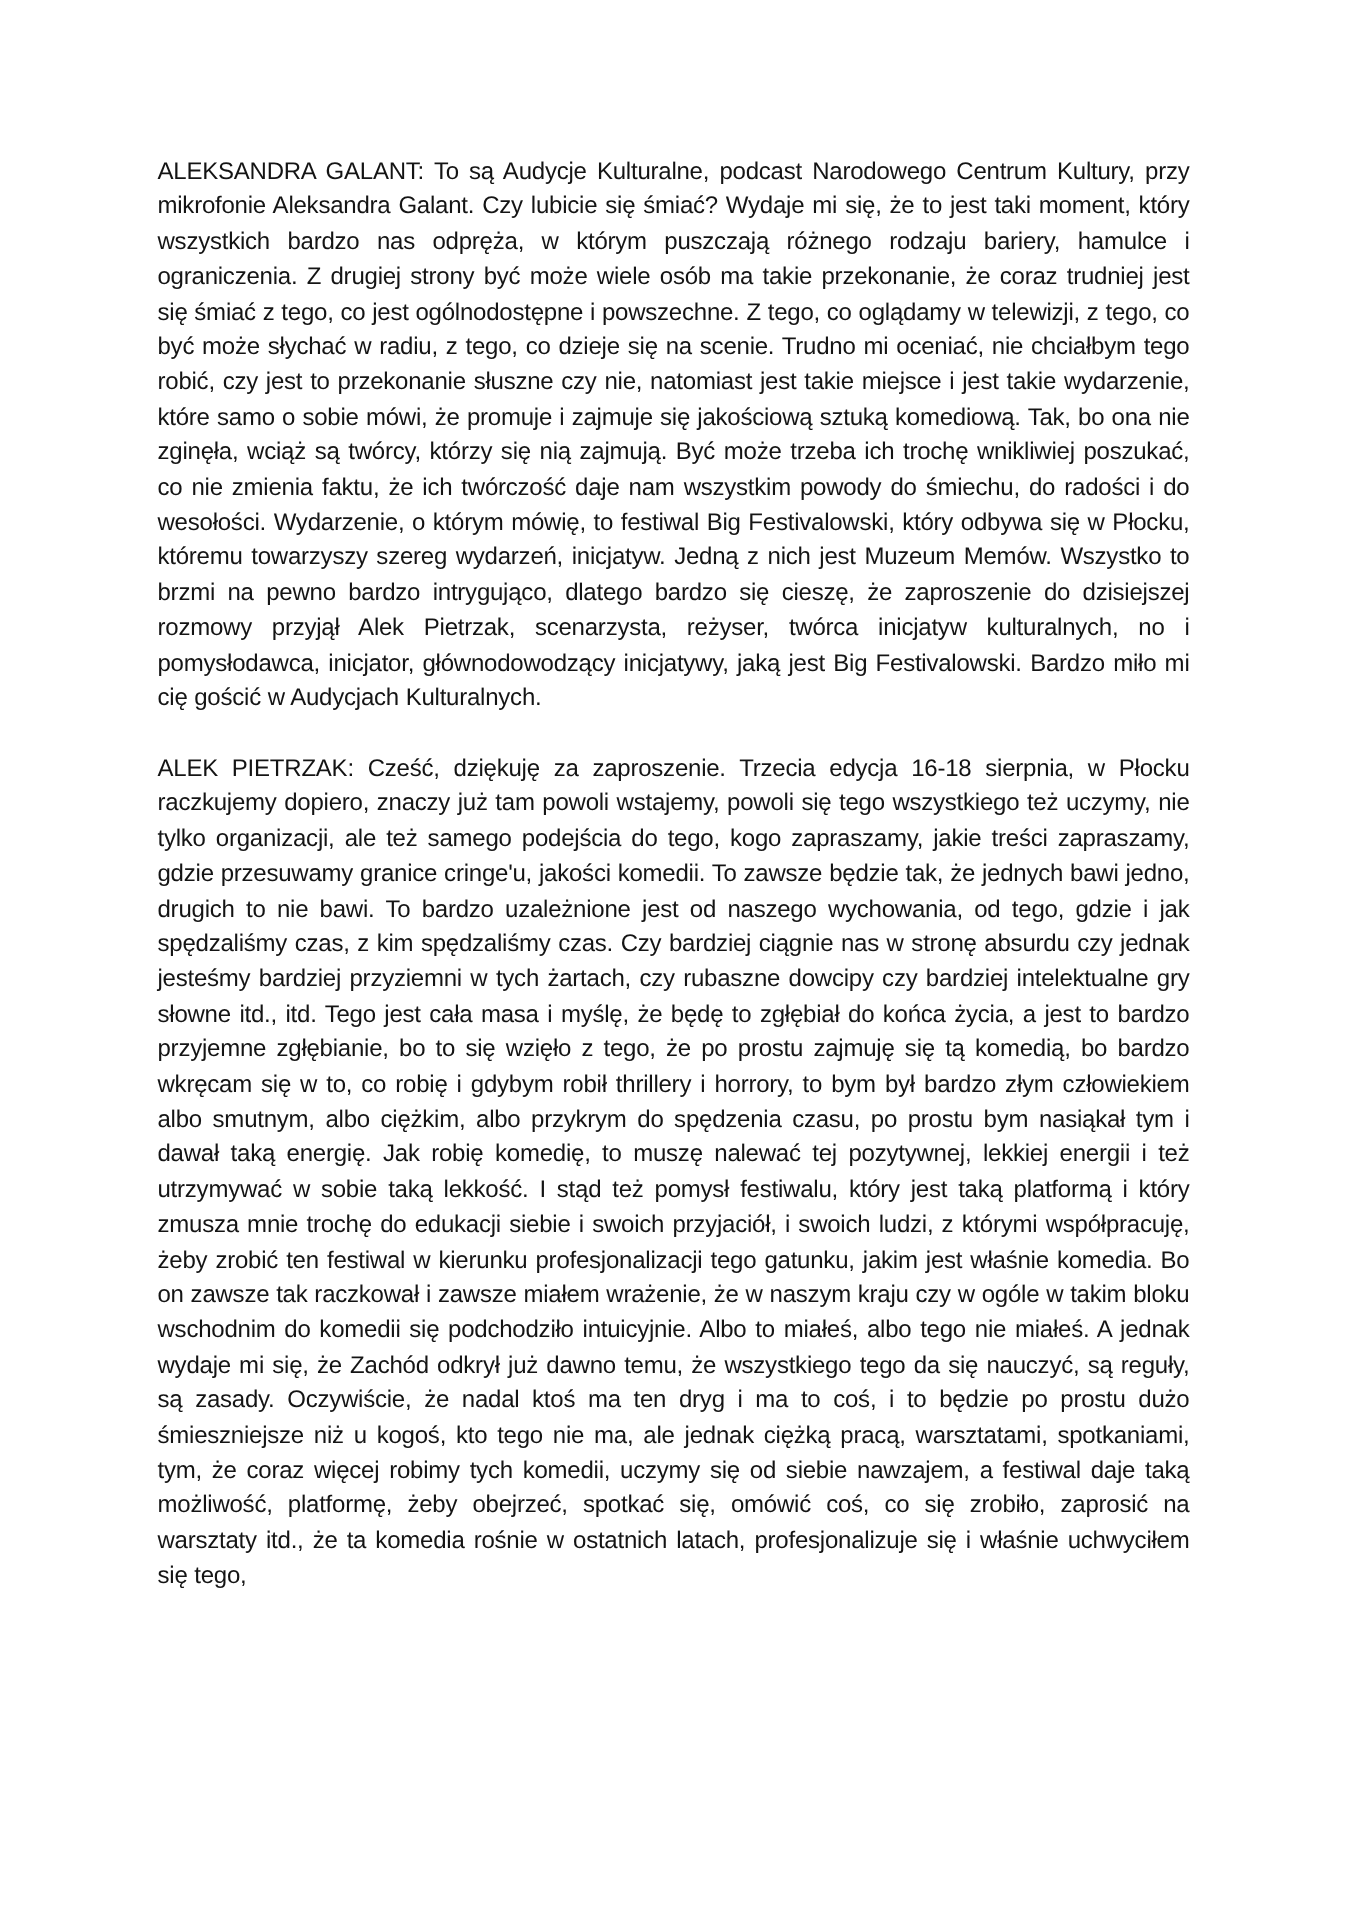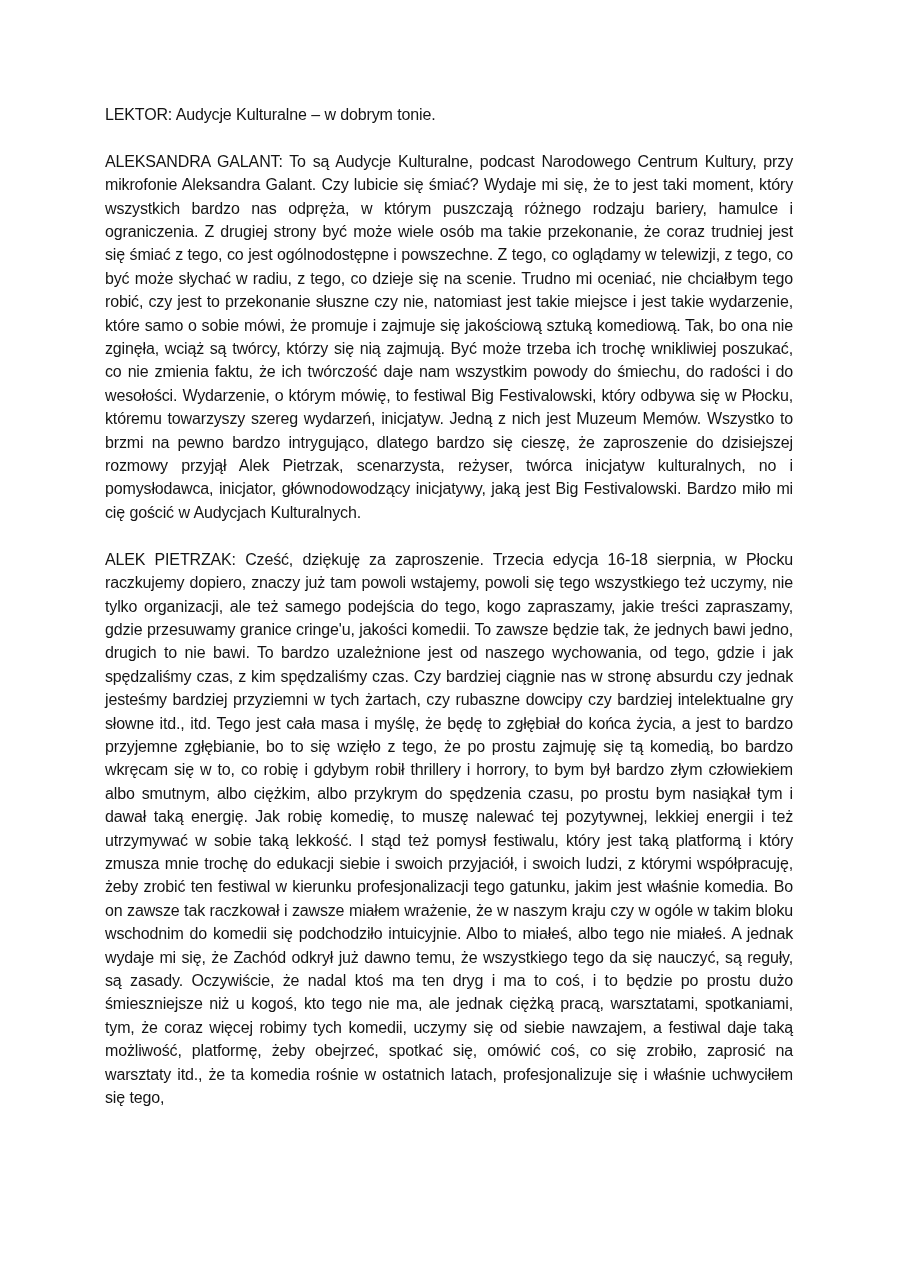--- a/index.html
+++ b/index.html
@@ -40,24 +40,20 @@
   }
   .speech.bold {
     font-weight: 400;
   }
 </style>
 </head>
 <body>
 
 <div class="page">
 
-  <p class="para">
-    <span class="speaker">LEKTOR:</span>
-    <span class="speech">Audycje Kulturalne – w dobrym tonie.</span>
-  </p>
 
   <p class="para">
     <span class="speaker">ALEKSANDRA GALANT:</span>
     <span class="speech bold">To są Audycje Kulturalne, podcast Narodowego Centrum Kultury, przy mikrofonie Aleksandra Galant. Czy lubicie się śmiać? Wydaje mi się, że to jest taki moment, który wszystkich bardzo nas odpręża, w którym puszczają różnego rodzaju bariery, hamulce i ograniczenia. Z drugiej strony być może wiele osób ma takie przekonanie, że coraz trudniej jest się śmiać z tego, co jest ogólnodostępne i powszechne. Z tego, co oglądamy w telewizji, z tego, co być może słychać w radiu, z tego, co dzieje się na scenie. Trudno mi oceniać, nie chciałbym tego robić, czy jest to przekonanie słuszne czy nie, natomiast jest takie miejsce i jest takie wydarzenie, które samo o sobie mówi, że promuje i zajmuje się jakościową sztuką komediową. Tak, bo ona nie zginęła, wciąż są twórcy, którzy się nią zajmują. Być może trzeba ich trochę wnikliwiej poszukać, co nie zmienia faktu, że ich twórczość daje nam wszystkim powody do śmiechu, do radości i do wesołości. Wydarzenie, o którym mówię, to festiwal Big Festivalowski, który odbywa się w Płocku, któremu towarzyszy szereg wydarzeń, inicjatyw. Jedną z nich jest Muzeum Memów. Wszystko to brzmi na pewno bardzo intrygująco, dlatego bardzo się cieszę, że zaproszenie do dzisiejszej rozmowy przyjął Alek Pietrzak, scenarzysta, reżyser, twórca inicjatyw kulturalnych, no i pomysłodawca, inicjator, głównodowodzący inicjatywy, jaką jest Big Festivalowski. Bardzo miło mi cię gościć w Audycjach Kulturalnych.</span>
   </p>
 
   <p class="para">
     <span class="speaker">ALEK PIETRZAK:</span>
     <span class="speech">Cześć, dziękuję za zaproszenie. Trzecia edycja 16-18 sierpnia, w Płocku raczkujemy dopiero, znaczy już tam powoli wstajemy, powoli się tego wszystkiego też uczymy, nie tylko organizacji, ale też samego podejścia do tego, kogo zapraszamy, jakie treści zapraszamy, gdzie przesuwamy granice cringe'u, jakości komedii. To zawsze będzie tak, że jednych bawi jedno, drugich to nie bawi. To bardzo uzależnione jest od naszego wychowania, od tego, gdzie i jak spędzaliśmy czas, z kim spędzaliśmy czas. Czy bardziej ciągnie nas w stronę absurdu czy jednak jesteśmy bardziej przyziemni w tych żartach, czy rubaszne dowcipy czy bardziej intelektualne gry słowne itd., itd. Tego jest cała masa i myślę, że będę to zgłębiał do końca życia, a jest to bardzo przyjemne zgłębianie, bo to się wzięło z tego, że po prostu zajmuję się tą komedią, bo bardzo wkręcam się w to, co robię i gdybym robił thrillery i horrory, to bym był bardzo złym człowiekiem albo smutnym, albo ciężkim, albo przykrym do spędzenia czasu, po prostu bym nasiąkał tym i dawał taką energię. Jak robię komedię, to muszę nalewać tej pozytywnej, lekkiej energii i też utrzymywać w sobie taką lekkość. I stąd też pomysł festiwalu, który jest taką platformą i który zmusza mnie trochę do edukacji siebie i swoich przyjaciół, i swoich ludzi, z którymi współpracuję, żeby zrobić ten festiwal w kierunku profesjonalizacji tego gatunku, jakim jest właśnie komedia. Bo on zawsze tak raczkował i zawsze miałem wrażenie, że w naszym kraju czy w ogóle w takim bloku wschodnim do komedii się podchodziło intuicyjnie. Albo to miałeś, albo tego nie miałeś. A jednak wydaje mi się, że Zachód odkrył już dawno temu, że wszystkiego tego da się nauczyć, są reguły, są zasady. Oczywiście, że nadal ktoś ma ten dryg i ma to coś, i to będzie po prostu dużo śmieszniejsze niż u kogoś, kto tego nie ma, ale jednak ciężką pracą, warsztatami, spotkaniami, tym, że coraz więcej robimy tych komedii, uczymy się od siebie nawzajem, a festiwal daje taką możliwość, platformę, żeby obejrzeć, spotkać się, omówić coś, co się zrobiło, zaprosić na warsztaty itd., że ta komedia rośnie w ostatnich latach, profesjonalizuje się i właśnie uchwyciłem się tego,</span>
   </p>

